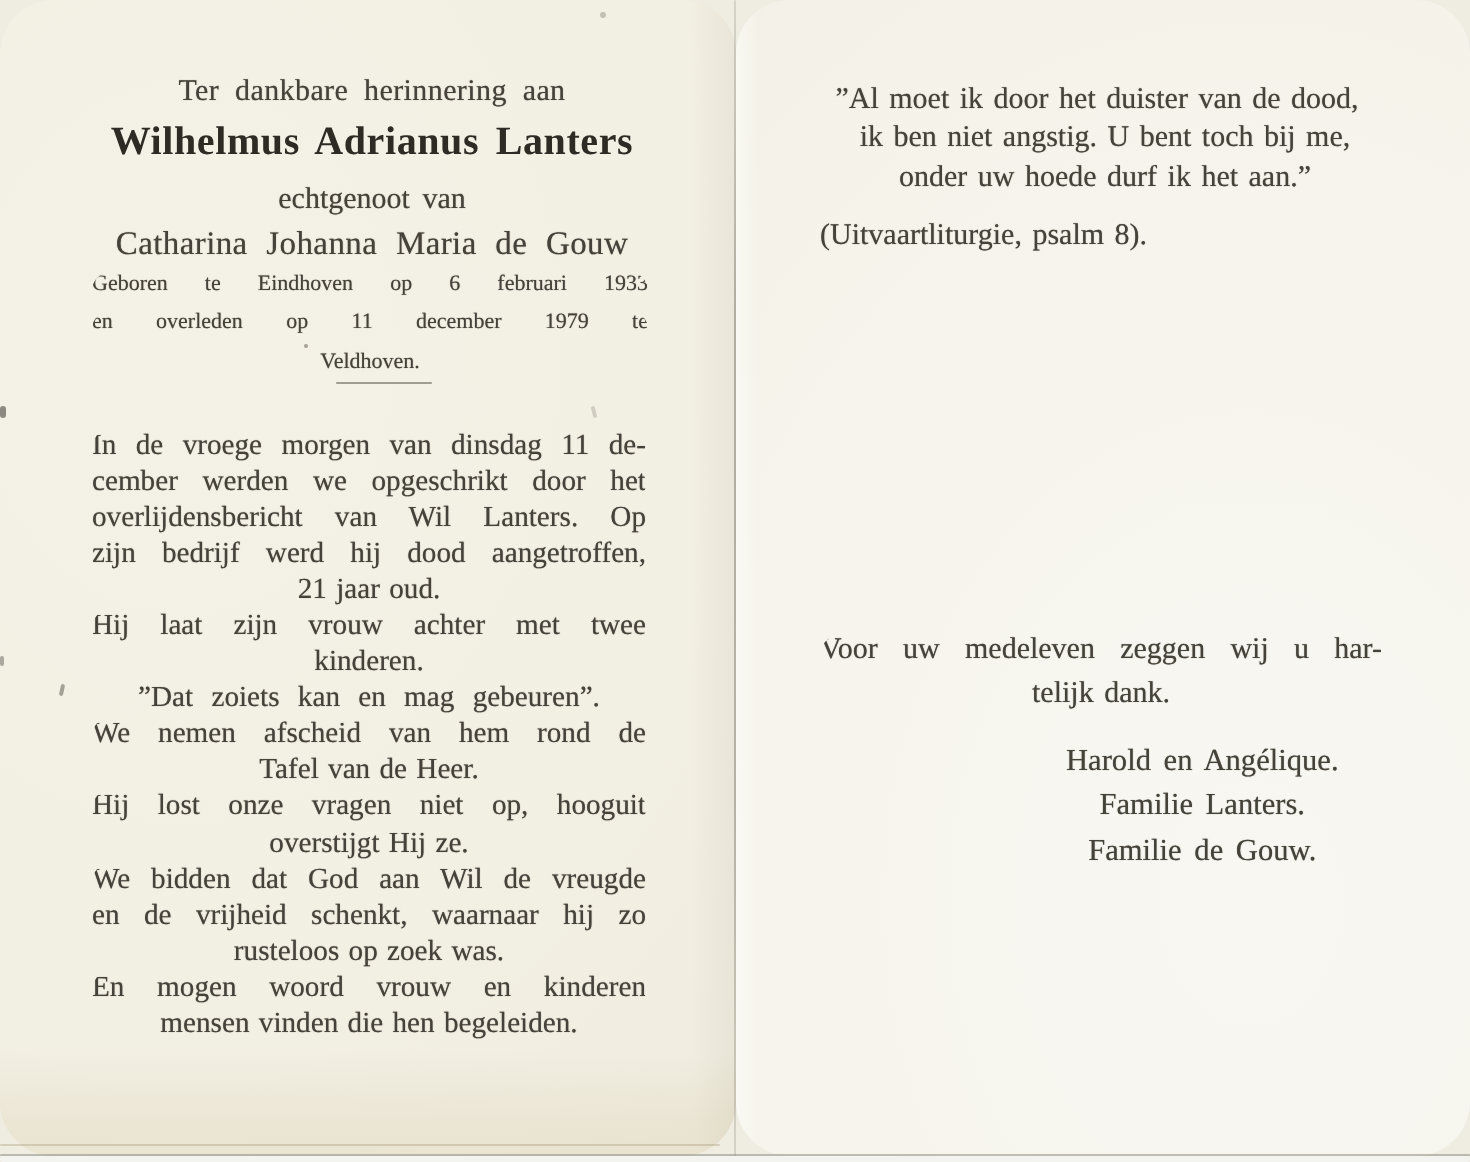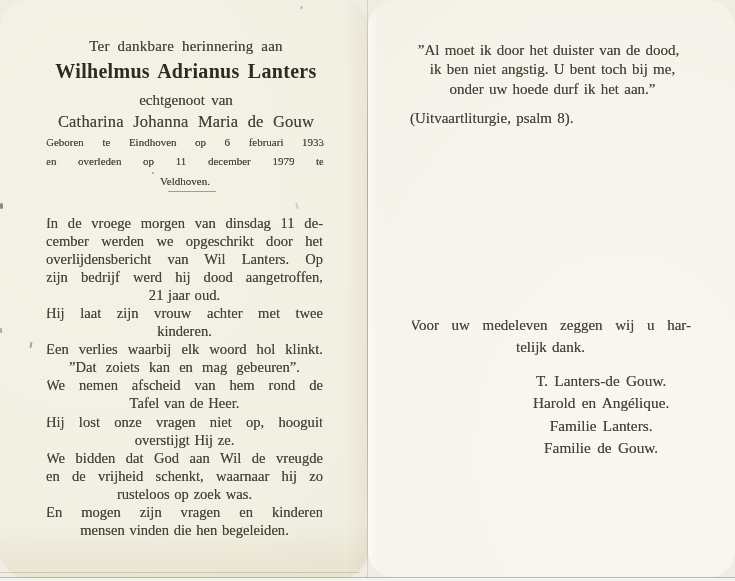--- a/index.html
+++ b/index.html
@@ -84,50 +84,48 @@
     <div class="rule"></div>
 
     <div class="body-block soft">
       <div class="line j">In de vroege morgen van dinsdag 11 de-</div>
       <div class="line j">cember werden we opgeschrikt door het</div>
       <div class="line j">overlijdensbericht van Wil Lanters. Op</div>
       <div class="line j">zijn bedrijf werd hij dood aangetroffen,</div>
       <div class="line">21 jaar oud.</div>
       <div class="line j">Hij laat zijn vrouw achter met twee</div>
       <div class="line">kinderen.</div>
-      <div class="line j">Een verlies waarbij elk woord hol klinkt.</div>
       <div class="line wide">”Dat zoiets kan en mag gebeuren”.</div>
       <div class="line j">We nemen afscheid van hem rond de</div>
       <div class="line">Tafel van de Heer.</div>
       <div class="line j">Hij lost onze vragen niet op, hooguit</div>
       <div class="line">overstijgt Hij ze.</div>
       <div class="line j">We bidden dat God aan Wil de vreugde</div>
       <div class="line j">en de vrijheid schenkt, waarnaar hij zo</div>
       <div class="line">rusteloos op zoek was.</div>
-      <div class="line j">En mogen zijn vragen en kinderen</div>
+      <div class="line j">En mogen woord vrouw en kinderen</div>
       <div class="line">mensen vinden die hen begeleiden.</div>
     </div>
   </div>
 
   <div class="page-right"></div>
 
   <div class="quote soft">
     <div class="line">”Al moet ik door het duister van de dood,</div>
     <div class="line indent">ik ben niet angstig. U bent toch bij me,</div>
     <div class="line indent">onder uw hoede durf ik het aan.”</div>
   </div>
   <div class="attribution soft">(Uitvaartliturgie, psalm 8).</div>
 
   <div class="thanks soft">
     <div class="line j">Voor uw medeleven zeggen wij u har-</div>
     <div class="line">telijk dank.</div>
   </div>
 
   <div class="signatories soft">
-    <div class="line">T. Lanters-de Gouw.</div>
     <div class="line">Harold en Angélique.</div>
     <div class="line">Familie Lanters.</div>
     <div class="line">Familie de Gouw.</div>
   </div>
 
   <div class="fold"></div>
   <div class="bottom-edge-left"></div>
   <div class="bottom-edge"></div>
   <div class="below-edge"></div>
 

